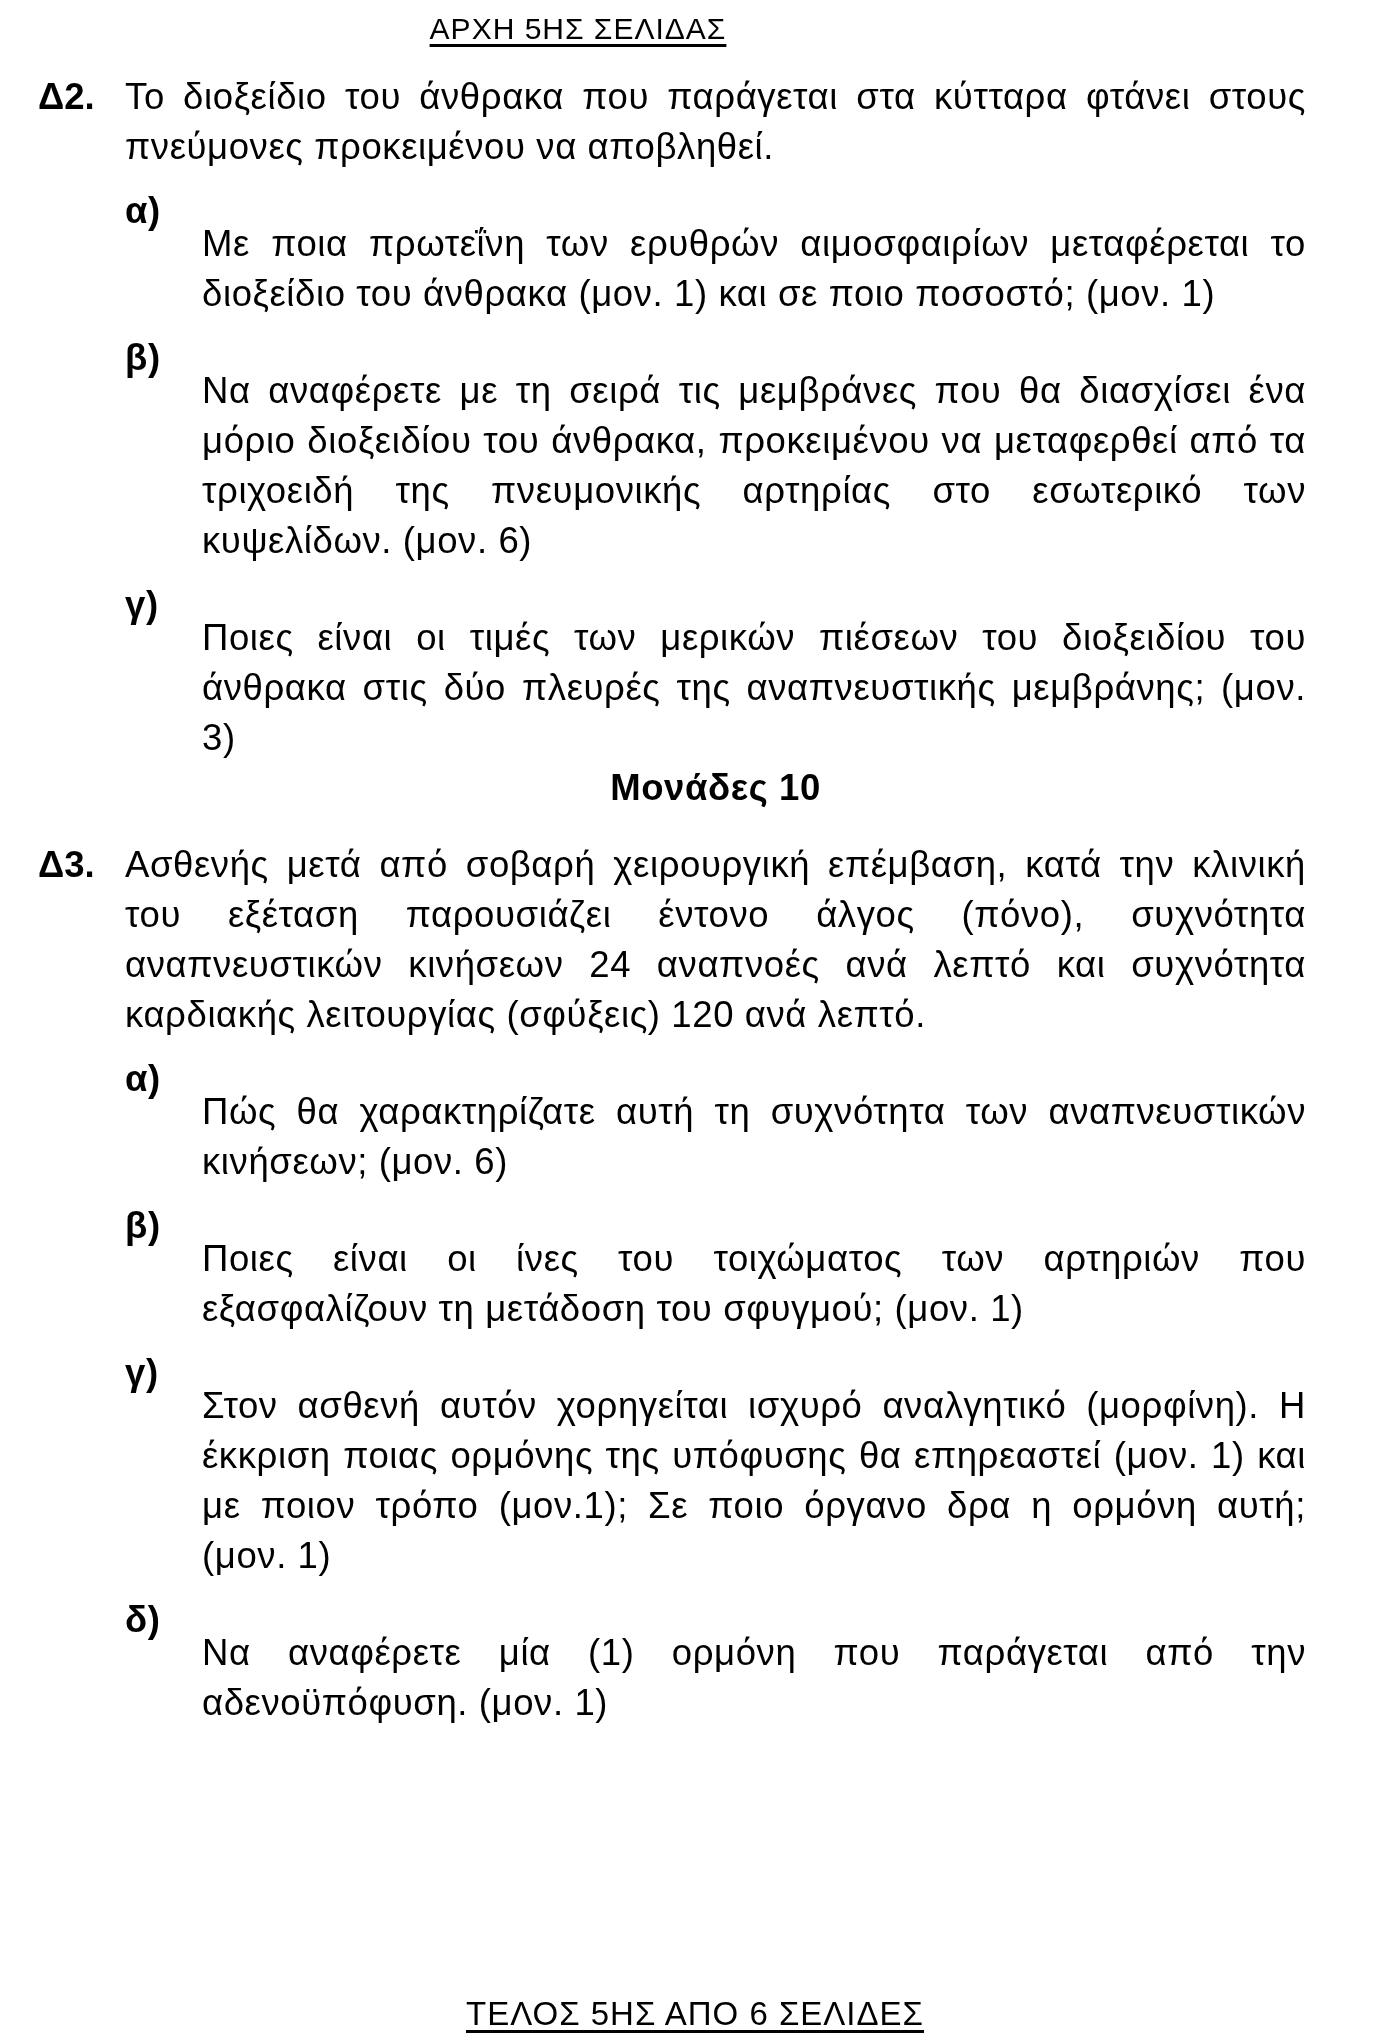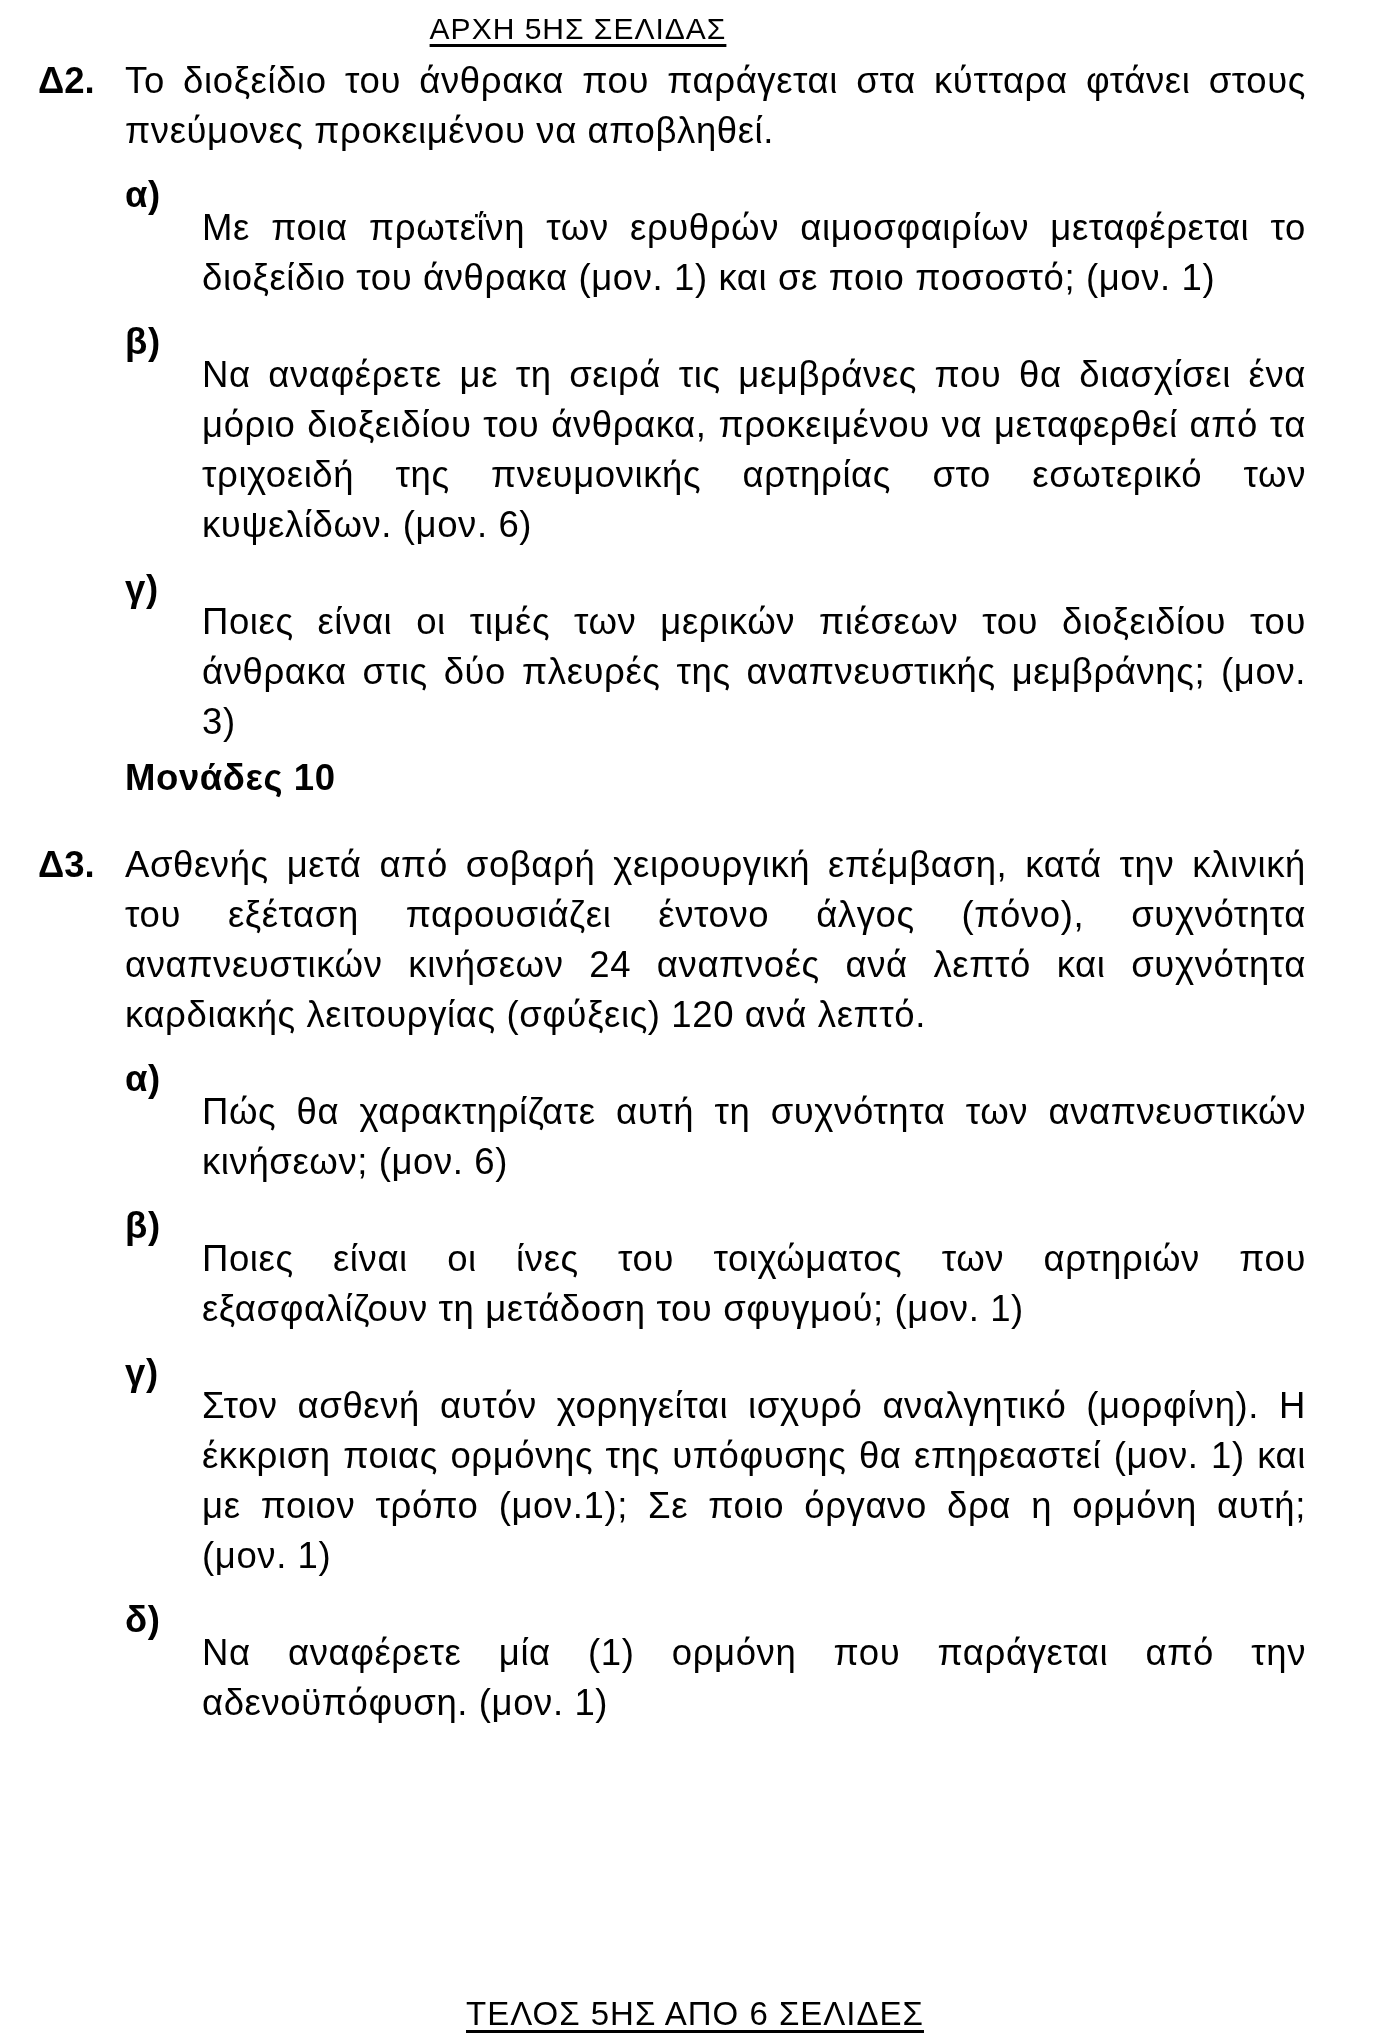--- a/index.html
+++ b/index.html
@@ -20,31 +20,31 @@
   .q {
     position: absolute; left: 38px; width: 1268px;
     font-size: 36.5px; line-height: 50px;
   }
   .q-row { display: flex; }
   .q-num { width: 87px; flex: none; font-weight: bold; }
   .q-body { flex: 1; text-align: justify; letter-spacing: 0.6px; }
   .sub { display: flex; margin-top: 14px; }
   .sub-label { width: 77px; flex: none; font-weight: bold; }
   .sub-text { flex: 1; text-align: justify; letter-spacing: 0.6px; margin-top: 33px; }
-  .marks { text-align: left; font-weight: bold; margin-top: 6px; }
+  .marks { text-align: center; font-weight: bold; }
   .intro { text-align: justify; letter-spacing: 0.6px; }
 </style>
 </head>
 <body>
 
 <div class="header">
   <span>ΑΡΧΗ 5ΗΣ ΣΕΛΙΔΑΣ</span>
 </div>
 
-<div class="q" style="top:56px;">
+<div class="q" style="top:72px;">
   <div class="q-row">
     <div class="q-num">Δ2.</div>
     <div class="q-body">
       <div class="intro">Το διοξείδιο του άνθρακα που παράγεται στα κύτταρα φτάνει στους πνεύμονες προκειμένου να αποβληθεί.</div>
       <div class="sub">
         <div class="sub-label">α)</div>
         <div class="sub-text">Με ποια πρωτεΐνη των ερυθρών αιμοσφαιρίων μεταφέρεται το διοξείδιο του άνθρακα (μον. 1) και σε ποιο ποσοστό; (μον. 1)</div>
       </div>
       <div class="sub">
         <div class="sub-label">β)</div>

